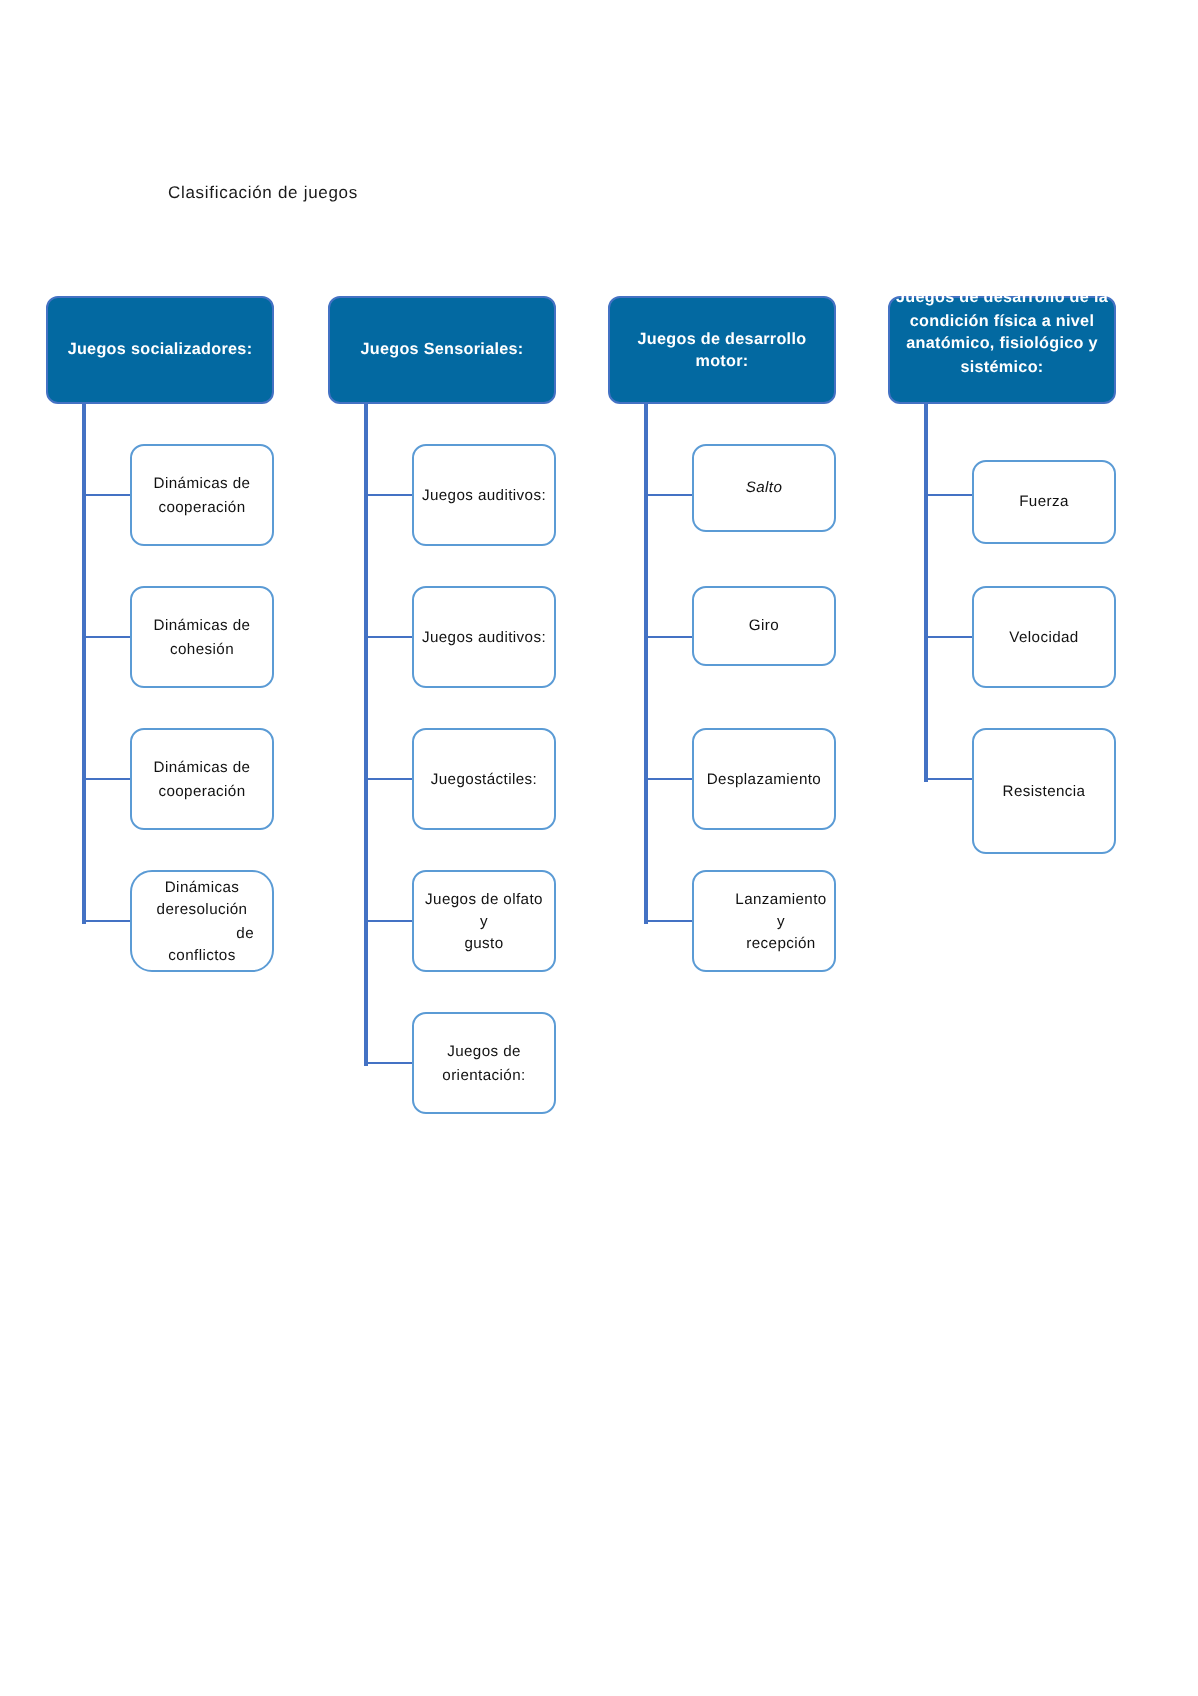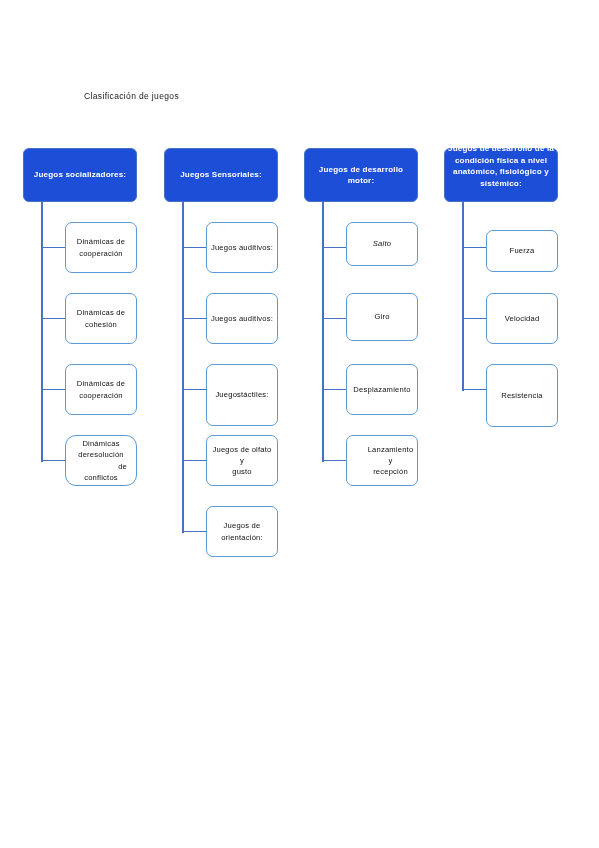--- a/index.html
+++ b/index.html
@@ -38,21 +38,21 @@
   .col-4 { left: 444px; width: 114px; }
 
   
   .head-box {
     position: absolute;
     left: 0;
     top: 0;
     width: 114px;
     height: 54px;
     box-sizing: border-box;
-    background: #1d4ed8;
+    background: #0369a1;
     border: 1px solid #4472c4;
     border-radius: 6px;
     color: #ffffff;
     font-size: 8.1px;
     font-weight: bold;
     line-height: 11.5px;
     letter-spacing: 0.15px;
     display: flex;
     align-items: center;
     justify-content: center;
@@ -172,21 +172,21 @@
     <div class="child-box" style="top:74px; height:51px;border-radius:7px;">
       <span class="child-text">
         <span class="ln">Juegos auditivos:</span>
       </span>
     </div>
     <div class="child-box" style="top:145px; height:51px;">
       <span class="child-text">
         <span class="ln">Juegos auditivos:</span>
       </span>
     </div>
-    <div class="child-box" style="top:216px; height:62px;">
+    <div class="child-box" style="top:216px; height:51px;">
       <span class="child-text">
         <span class="ln">Juegostáctiles:</span>
       </span>
     </div>
     <div class="child-box" style="top:287px; height:51px;">
       <span class="child-text">
         <span class="ln">Juegos de olfato y</span>
         <span class="ln">gusto</span>
       </span>
     </div>
@@ -208,21 +208,21 @@
     <div class="stub" style="top:99px;"></div>
     <div class="stub" style="top:170px;"></div>
     <div class="stub" style="top:241px;"></div>
     <div class="stub" style="top:312px;"></div>
 
     <div class="child-box" style="top:74px; height:44px;font-style:italic;">
       <span class="child-text">
         <span class="ln">Salto</span>
       </span>
     </div>
-    <div class="child-box" style="top:145px; height:48px;">
+    <div class="child-box" style="top:145px; height:40px;">
       <span class="child-text">
         <span class="ln">Giro</span>
       </span>
     </div>
     <div class="child-box" style="top:216px; height:51px;">
       <span class="child-text">
         <span class="ln">Desplazamiento</span>
       </span>
     </div>
     <div class="child-box" style="top:287px; height:51px;padding-left:20px;">

